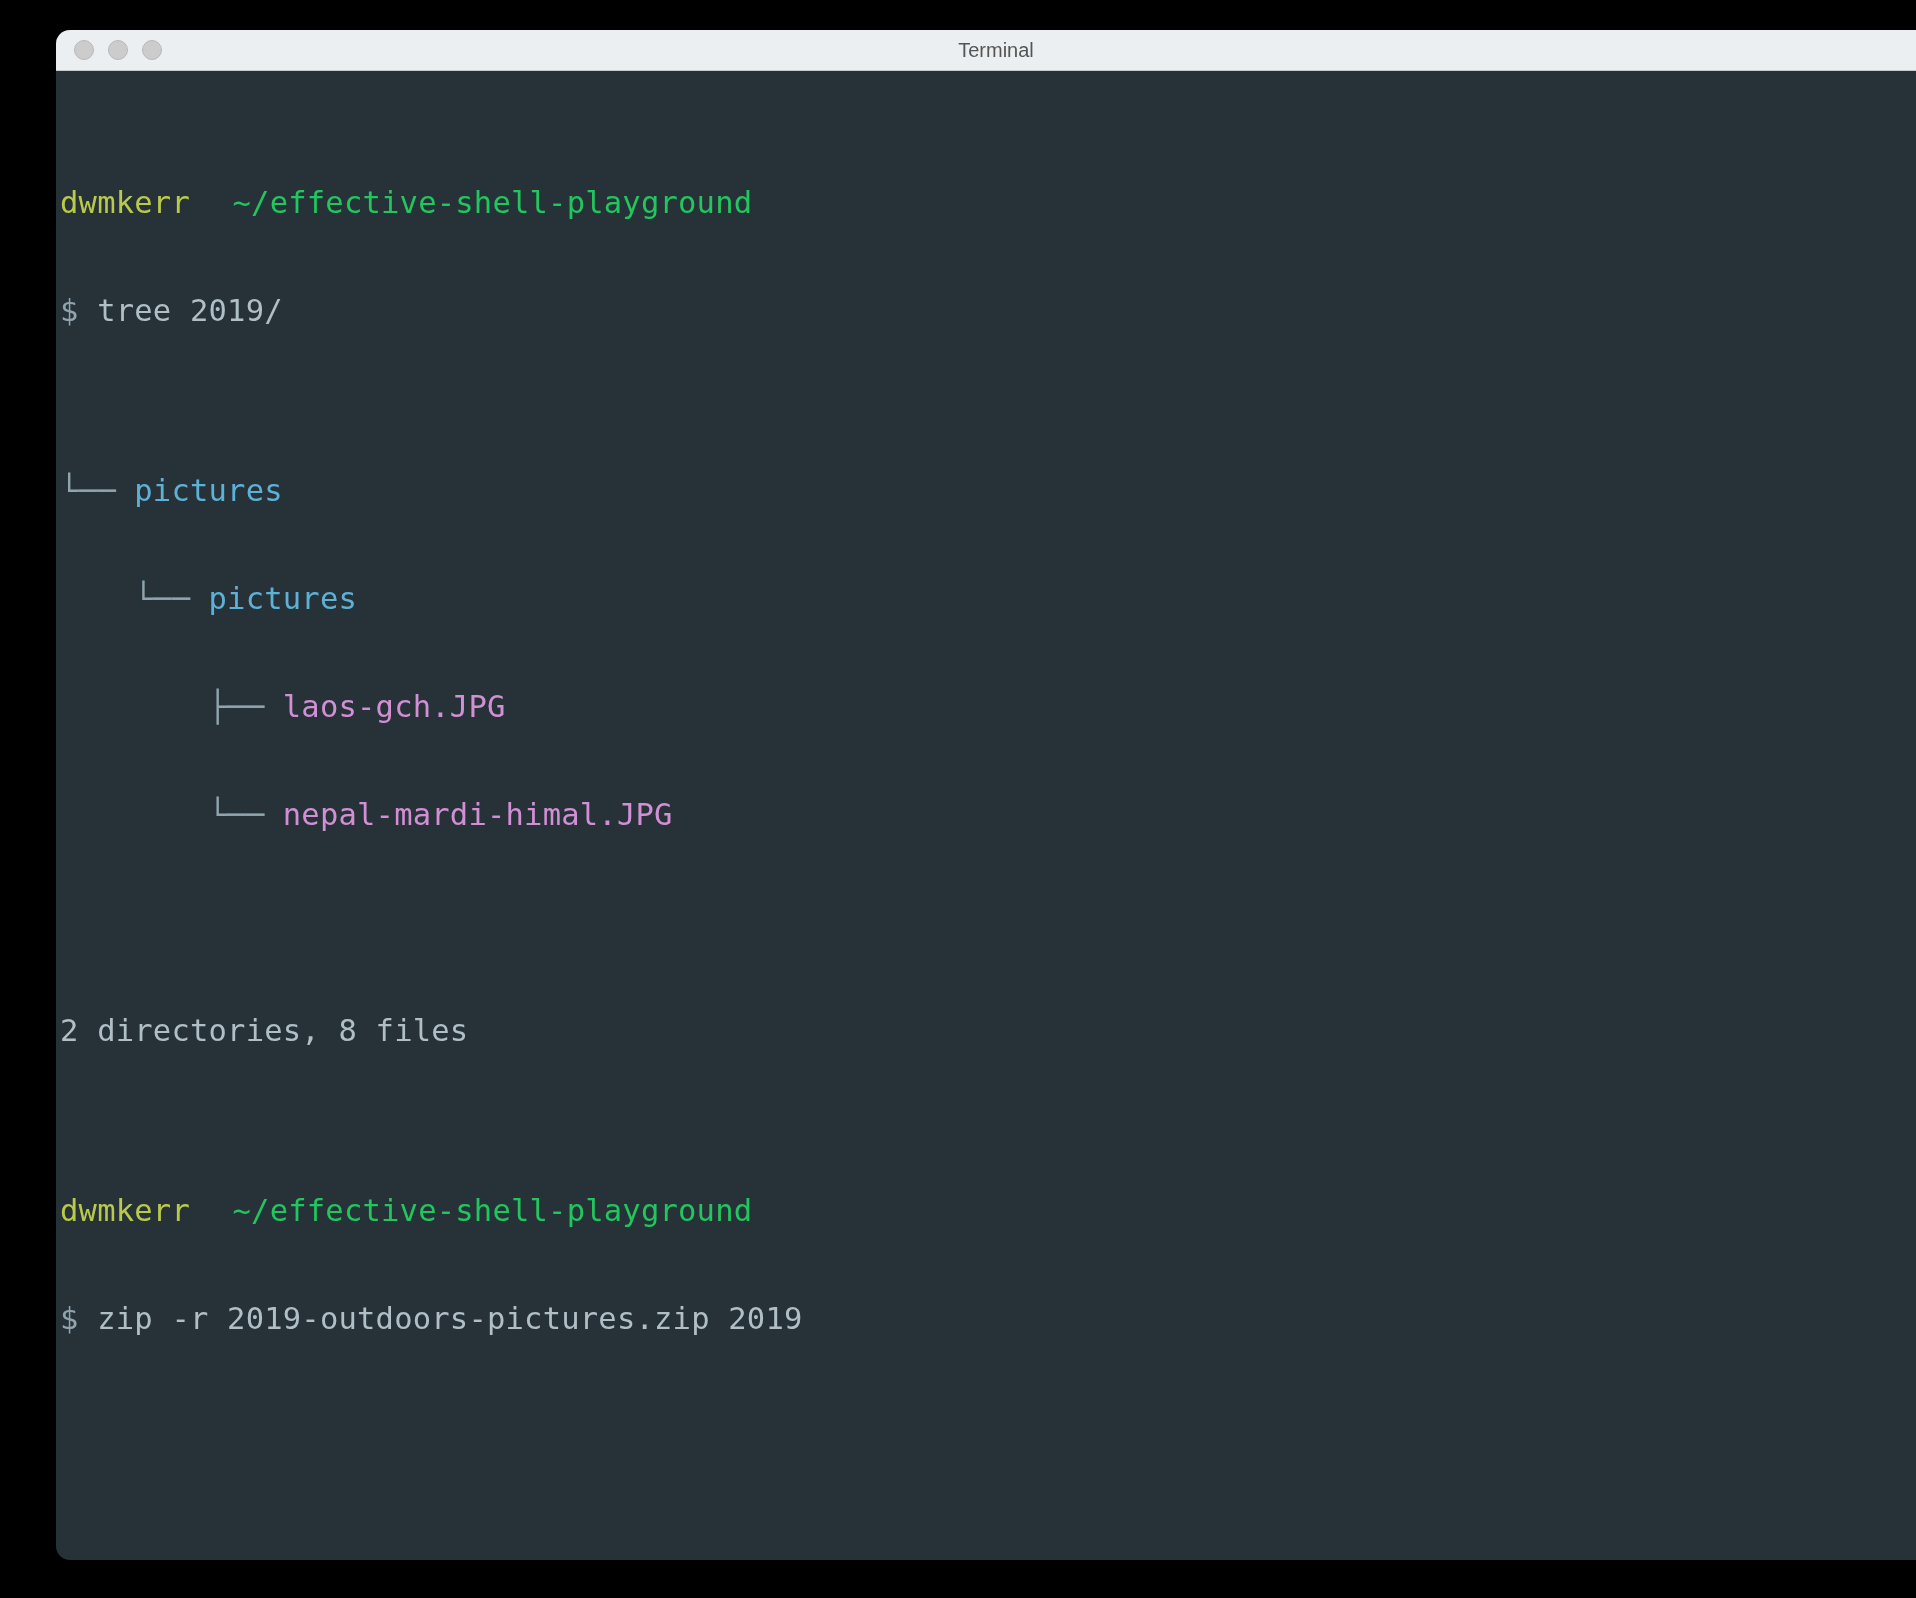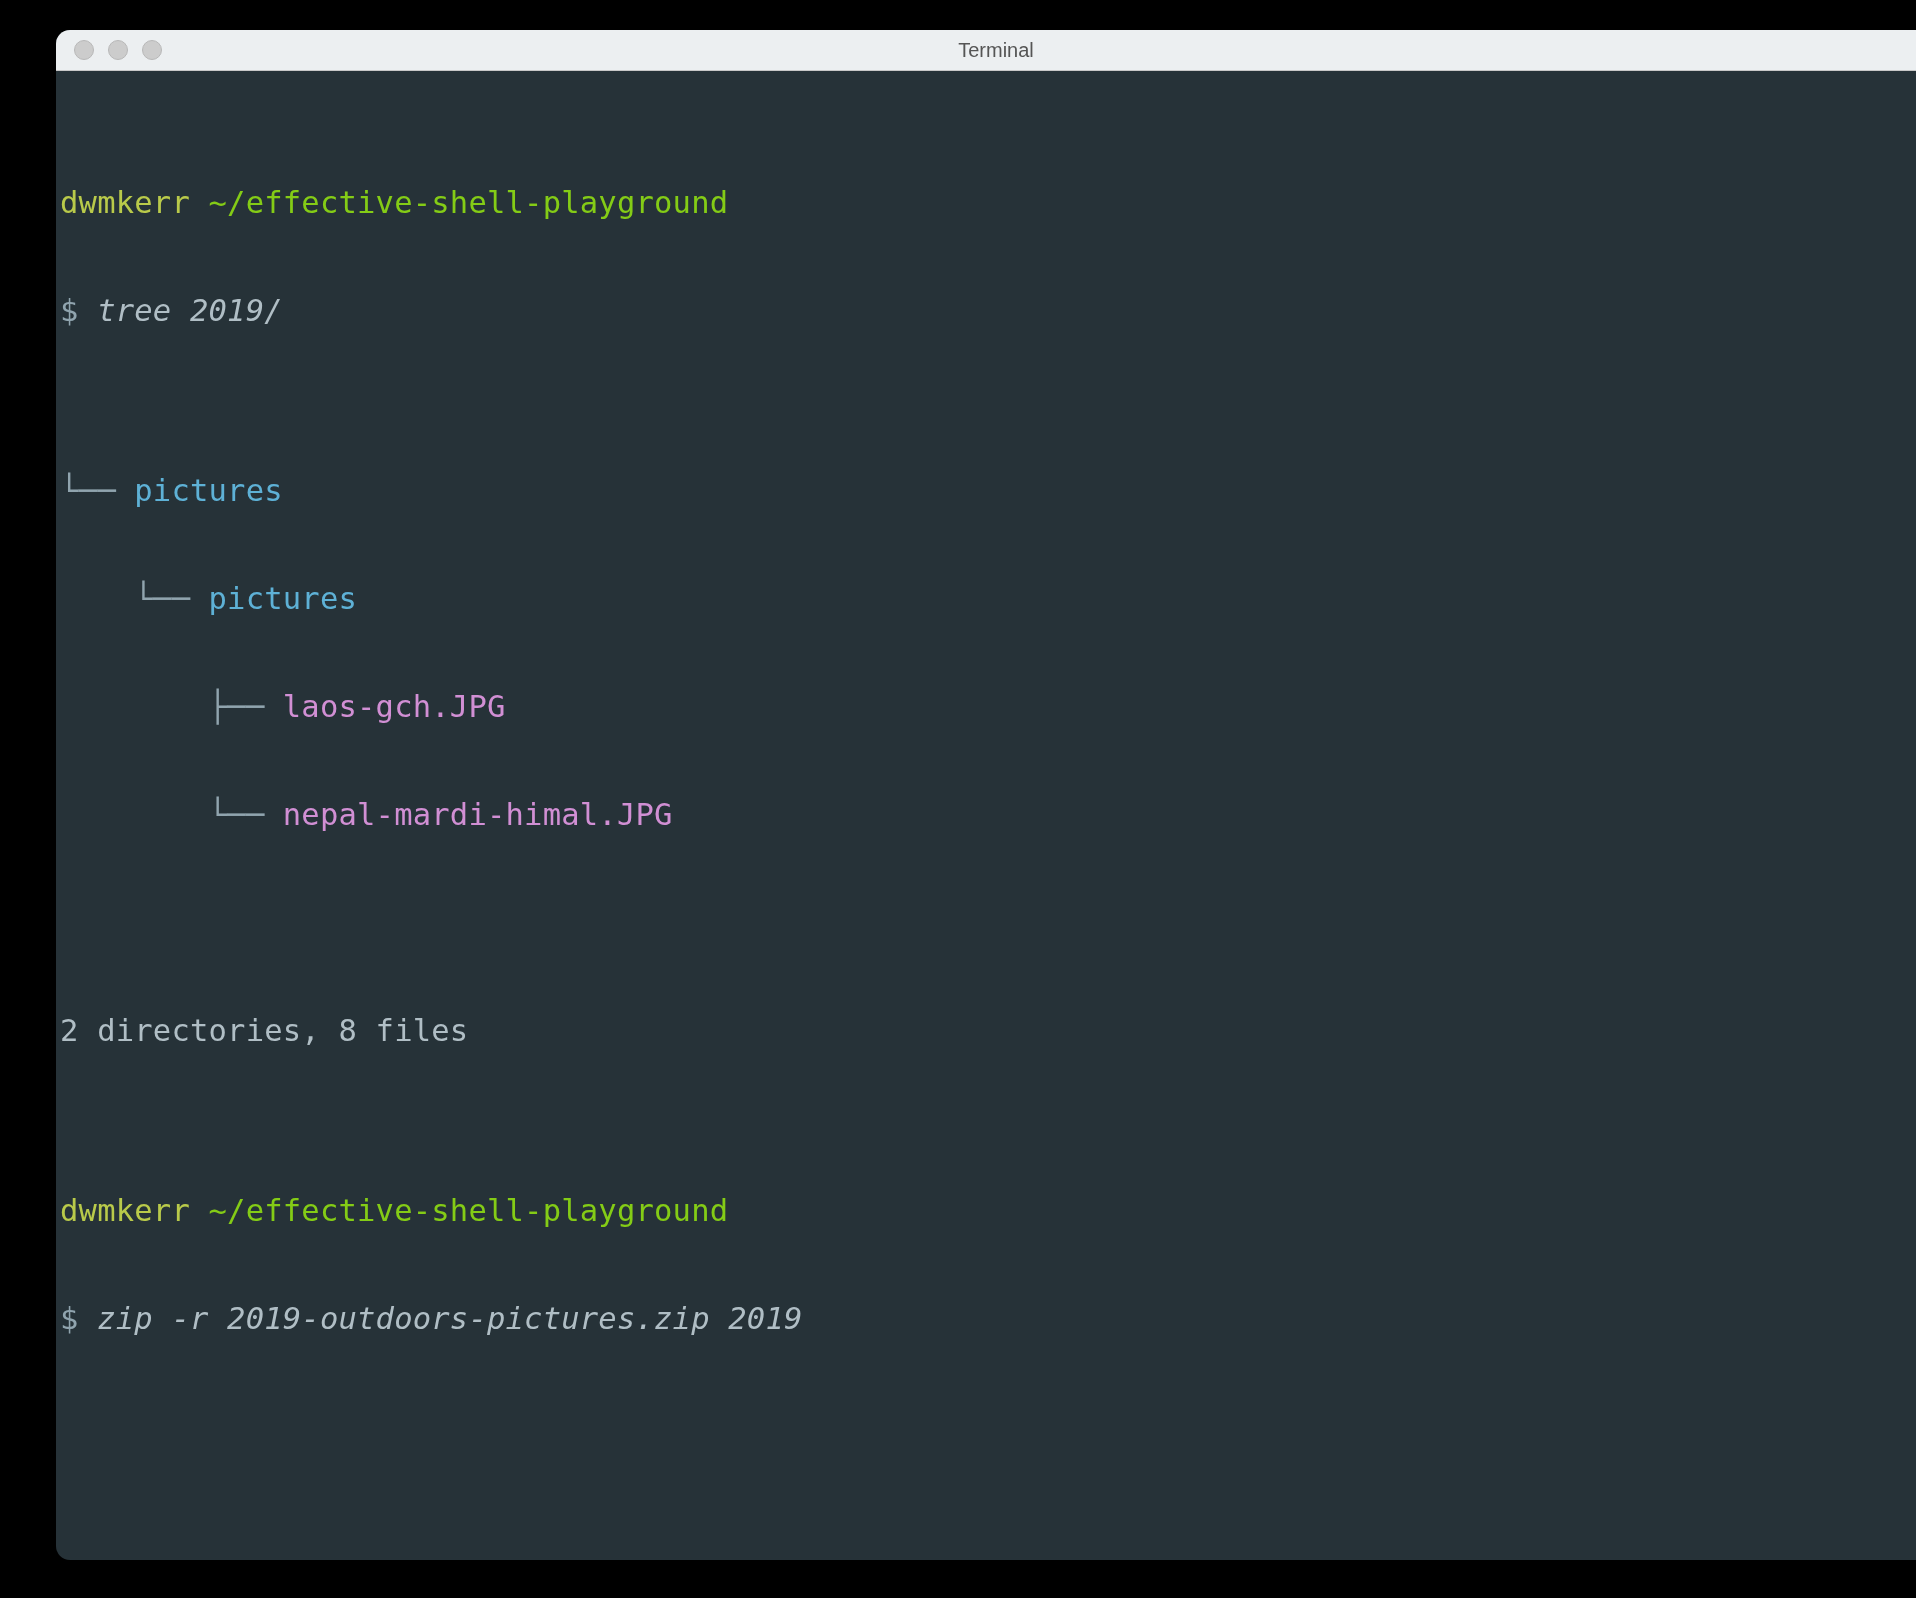--- a/index.html
+++ b/index.html
@@ -55,24 +55,24 @@
   .term-body {
     padding: 6px 6px 6px 4px;
     font-size: 30.5px;
     line-height: 36px;
     color: #b0bec5;
     white-space: pre;
     letter-spacing: 0.2px;
   }
   .line { display: block; min-height: 36px; }
   .user    { color: #b9ca4a; }   
-  .path    { color: #84cc16; }   
+  .path    { color: #22c55e; margin-left: 24px; }   
   .sigil   { color: #90a4ae; }
   .dim     { color: #90a4ae; }
-  .cmd     { color: #b0bec5; font-style: italic; }
+  .cmd     { color: #b0bec5; }
   .dir     { color: #5eb1d6; }   
   .magenta { color: #d18fd4; }   
   .plain   { color: #b0bec5; }
 </style>
 </head>
 <body>
 
 <div class="window">
   <div class="titlebar">
     <div class="traffic-lights">

